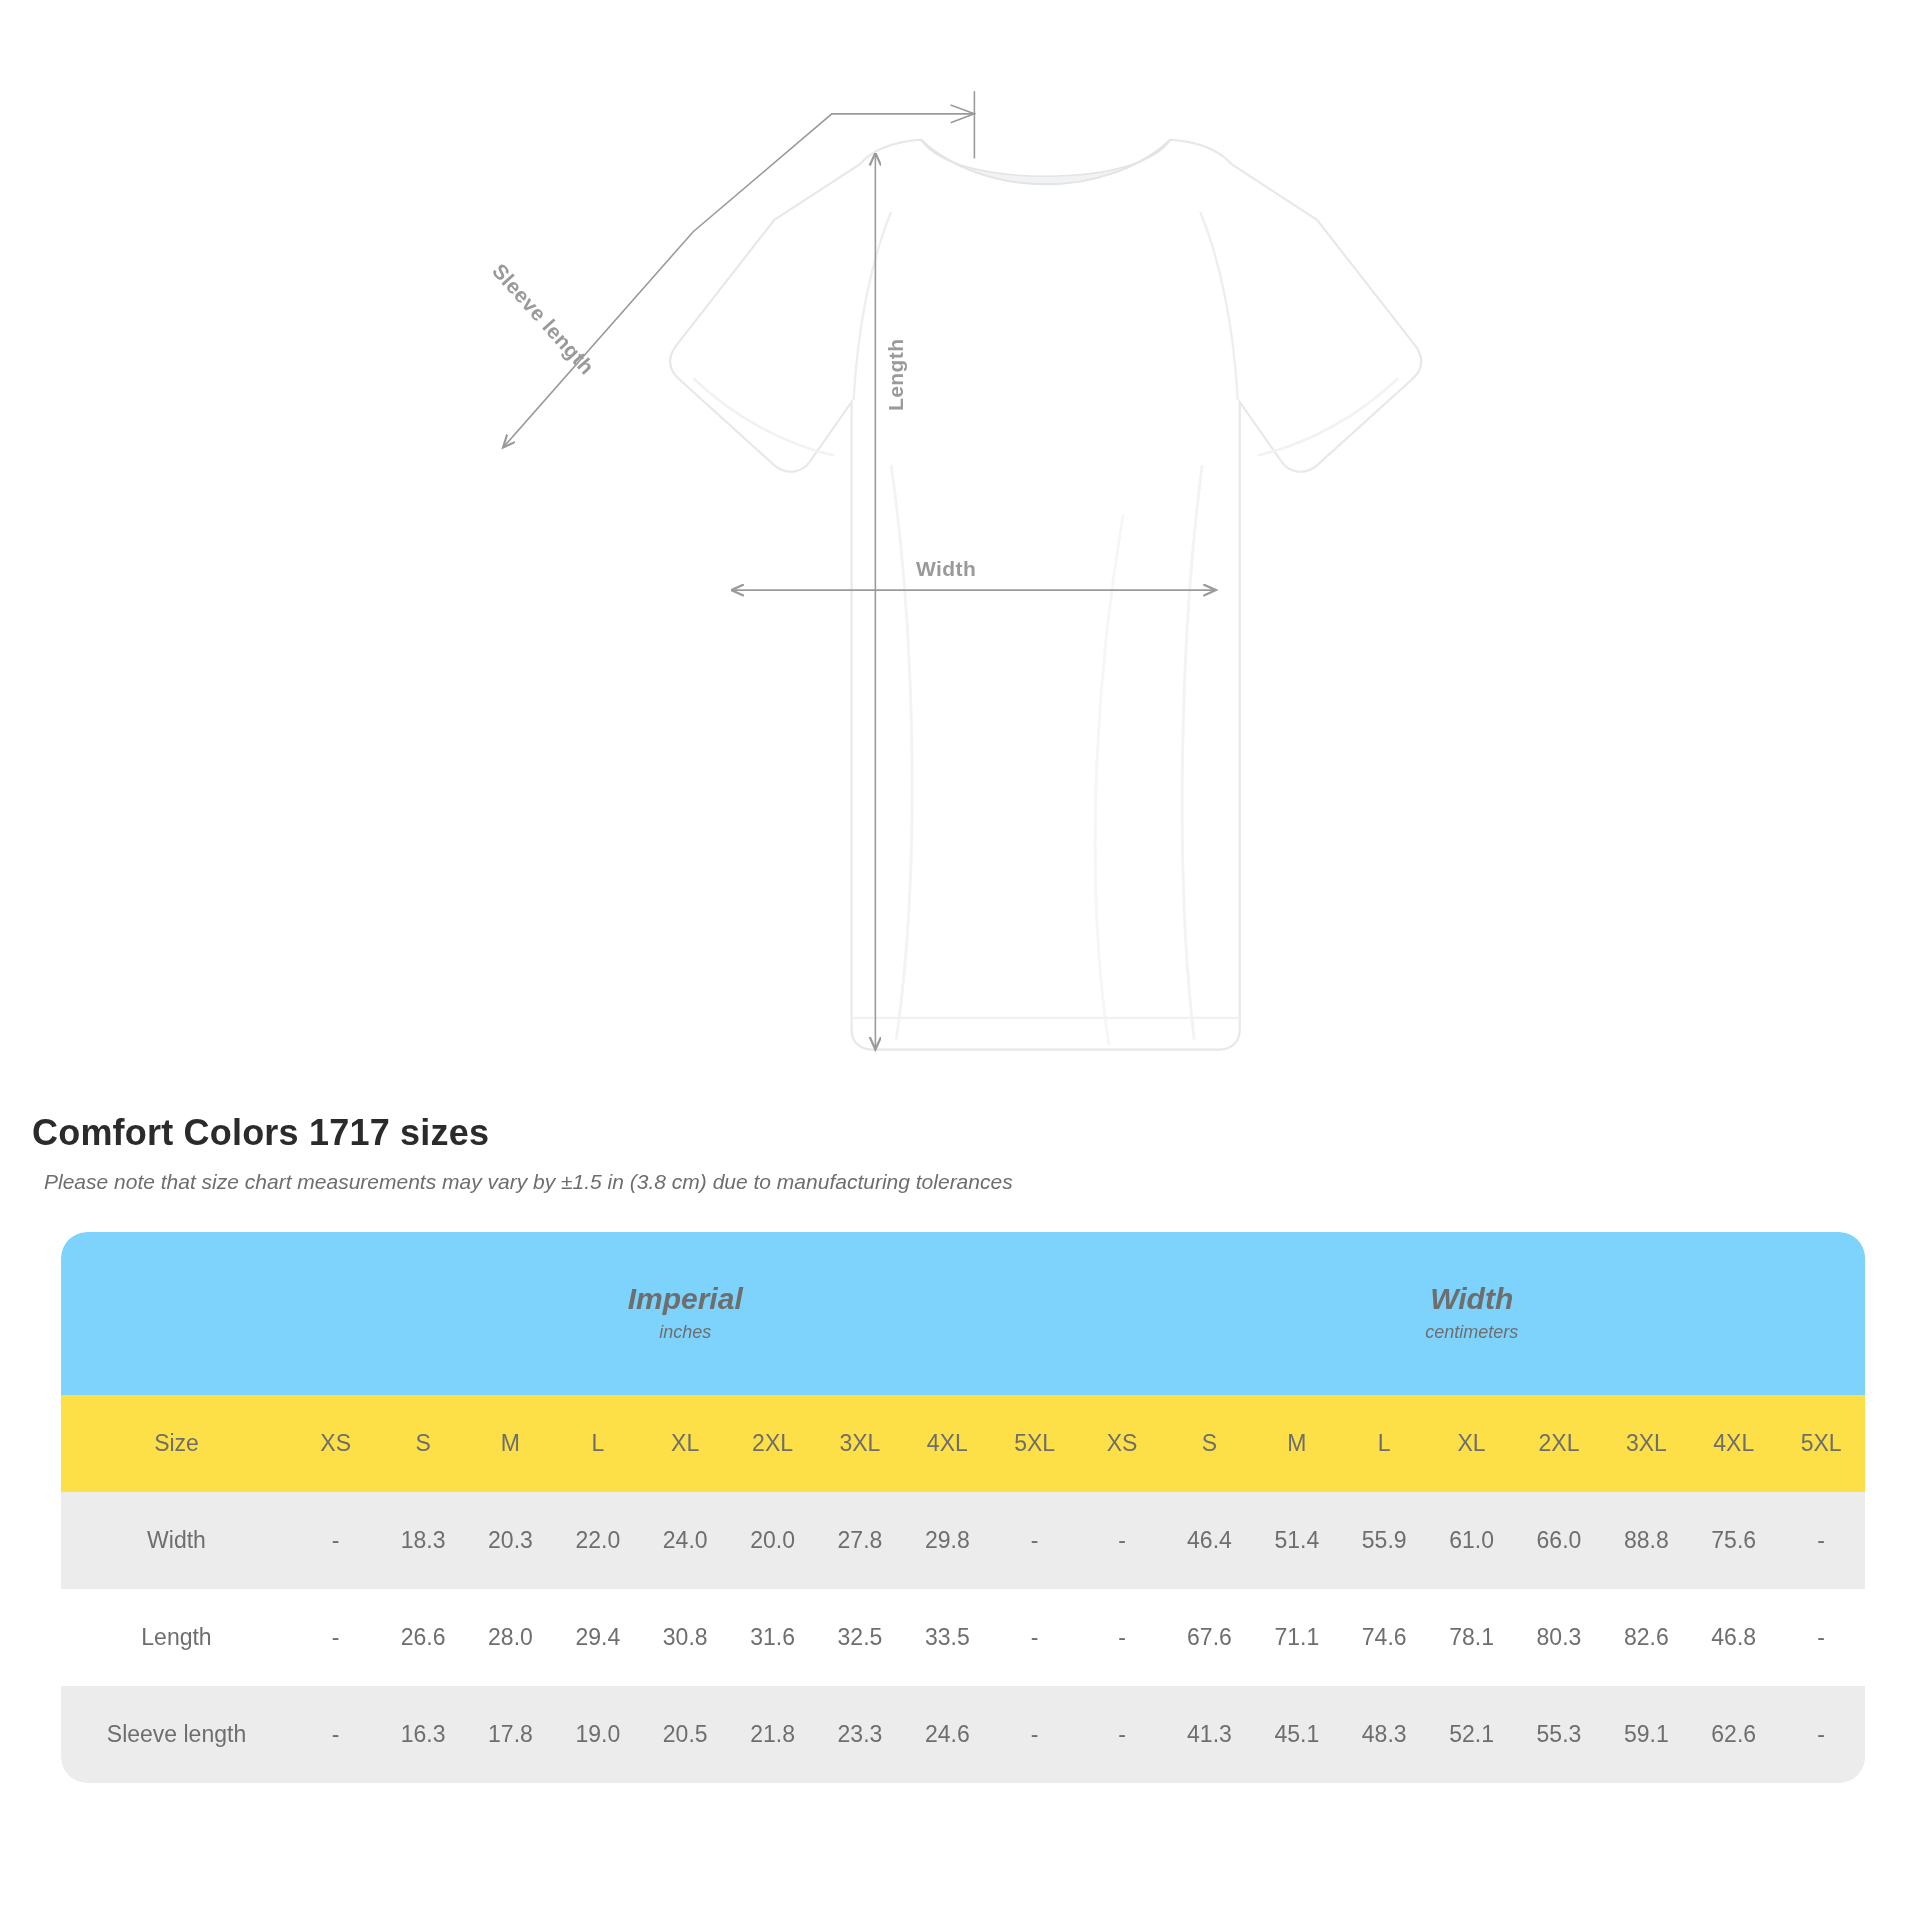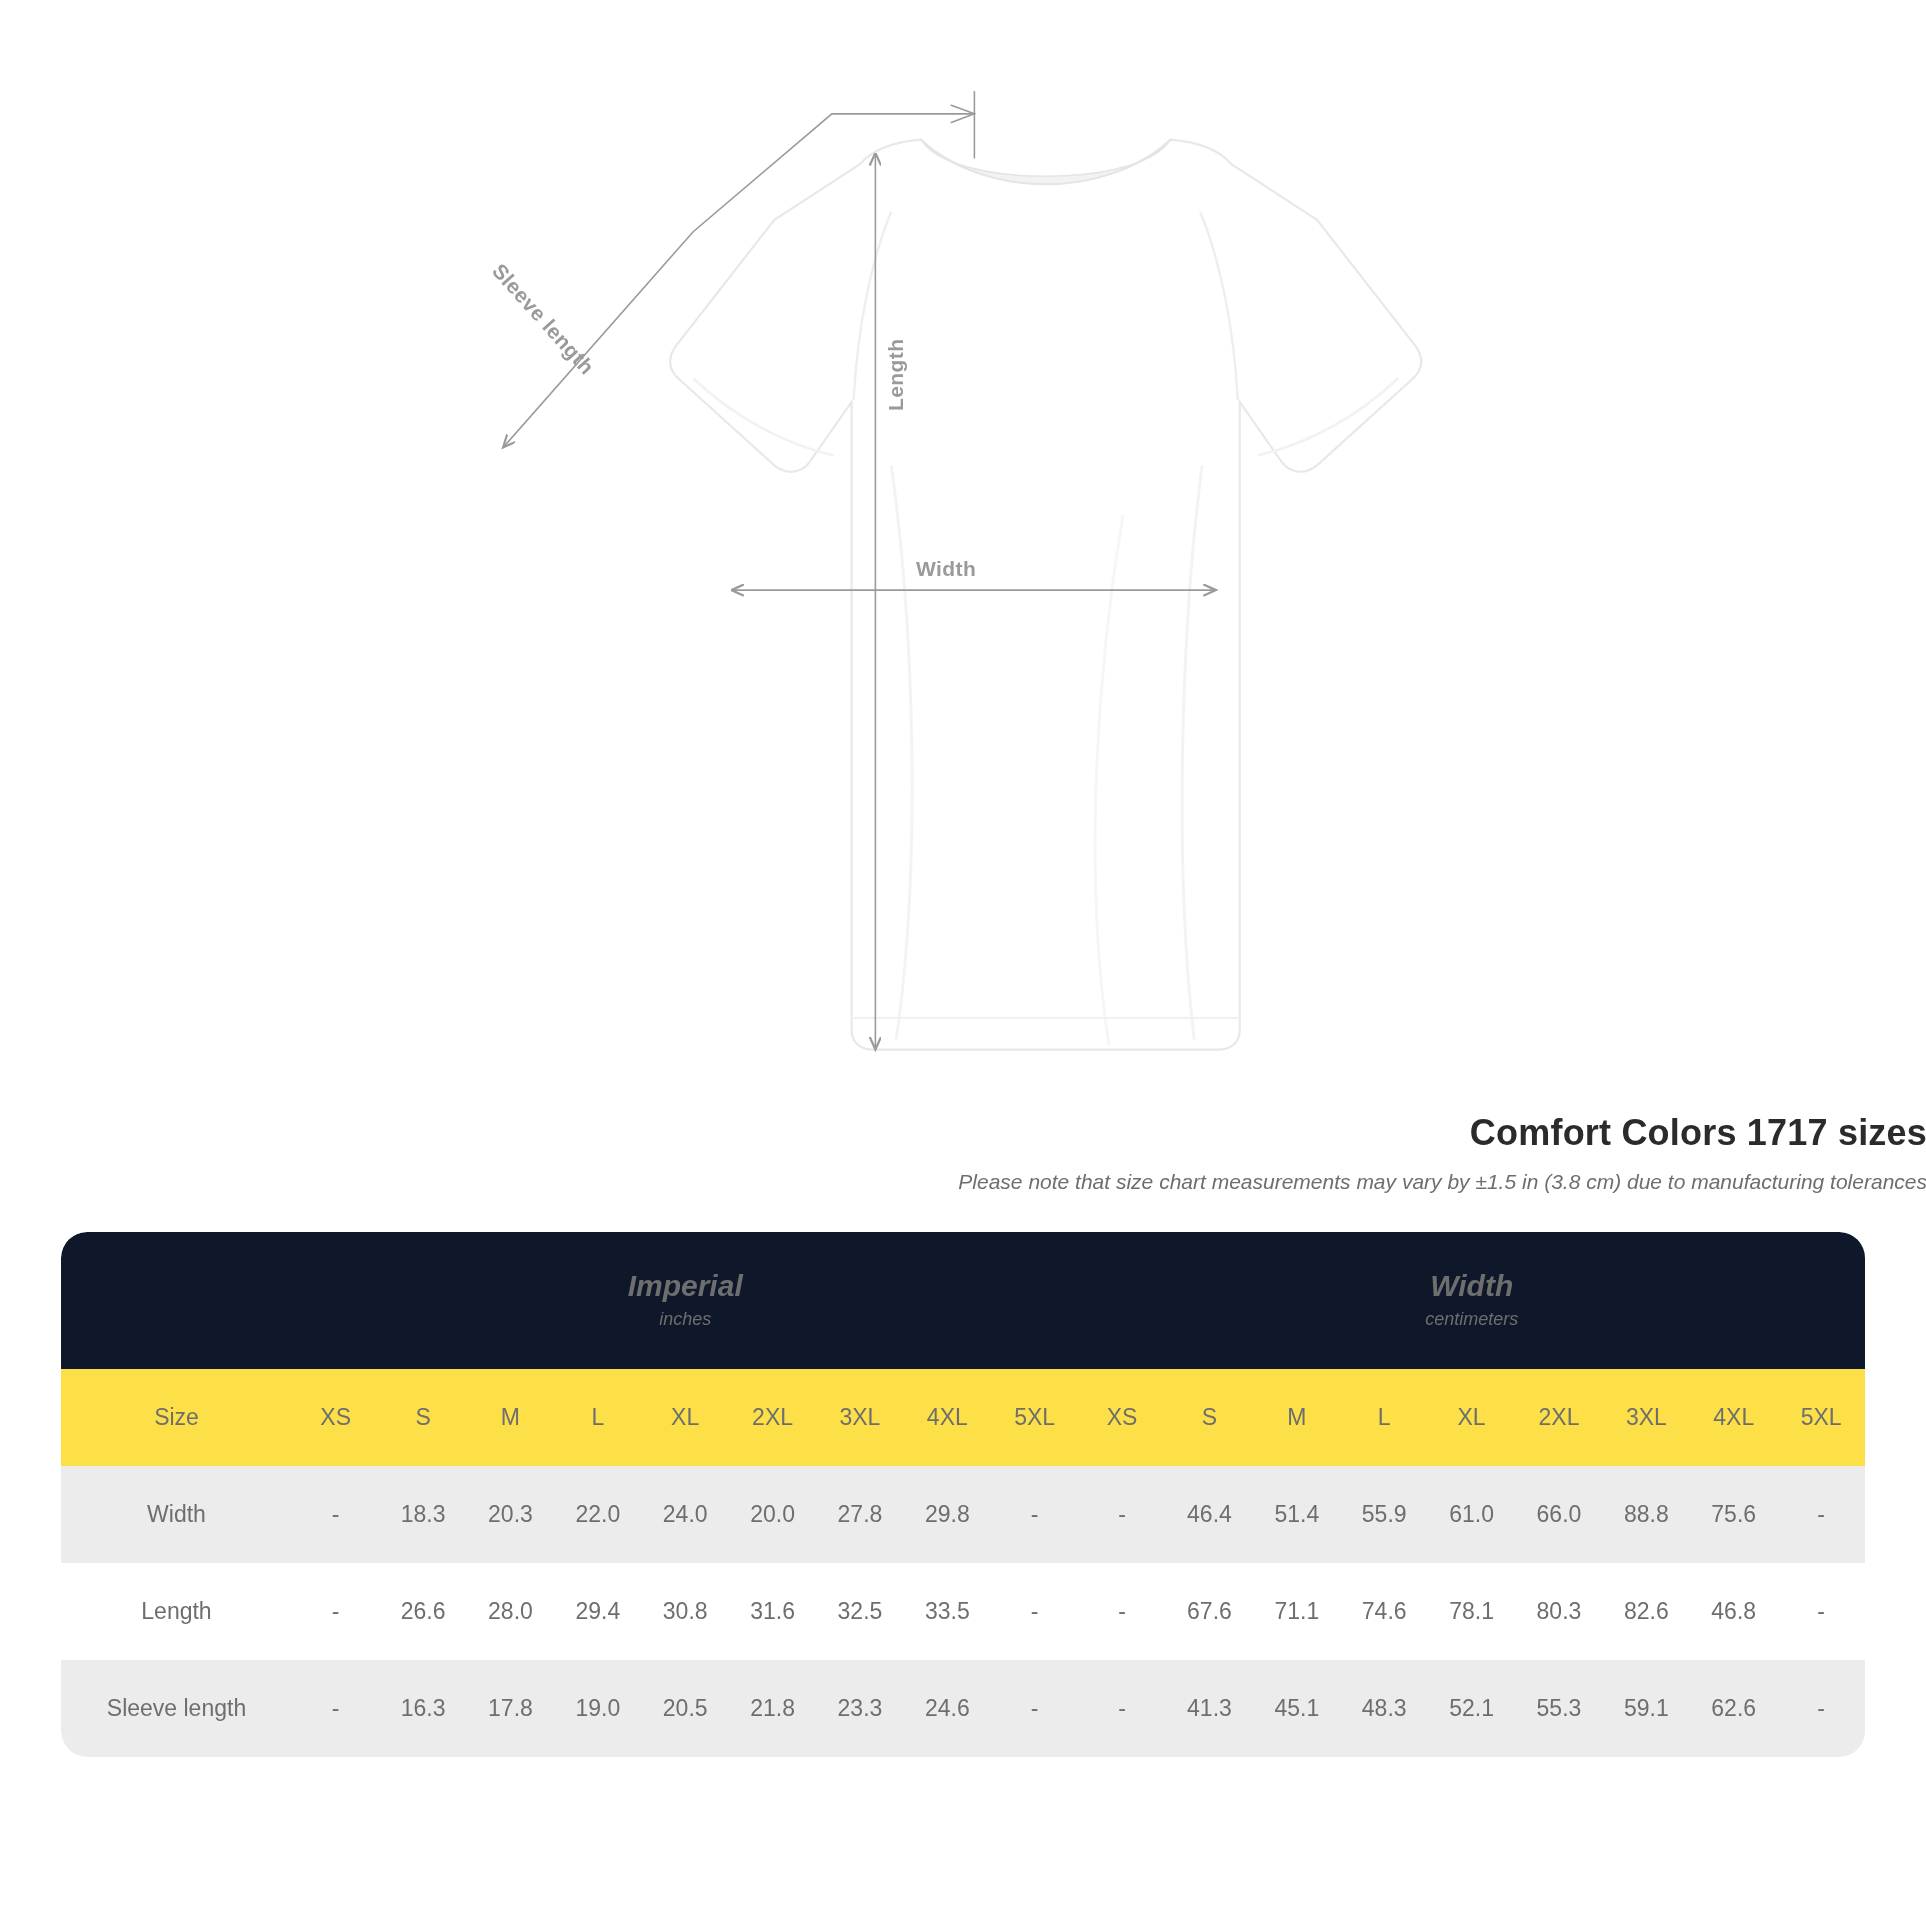--- a/index.html
+++ b/index.html
@@ -51,21 +51,21 @@
   }
   .label-sleeve {
     left: 505px;
     top: 259px;
     transform: rotate(48deg);
     transform-origin: left top;
   }
 
   
   .title-block {
-    text-align: right;
+    text-align: left;
     margin-top: 8px;
     margin-left: 32px;
   }
   .chart-title {
     font-size: 36px;
     font-weight: bold;
     color: #2b2b2b;
     letter-spacing: 0.2px;
     margin: 0 0 16px 0;
   }
@@ -89,22 +89,22 @@
     width: 1804px;
     table-layout: fixed;
   }
   table.size-table td,
   table.size-table th {
     text-align: center;
     vertical-align: middle;
     font-weight: normal;
   }
   .unit-header-row td {
-    background: #0f172a;
-    height: 137px;
+    background: #7dd3fc;
+    height: 163px;
     padding: 0;
   }
   .unit-title {
     font-size: 30px;
     font-style: italic;
     font-weight: bold;
     color: #6e6e6e;
     line-height: 1.25;
   }
   .unit-sub {

